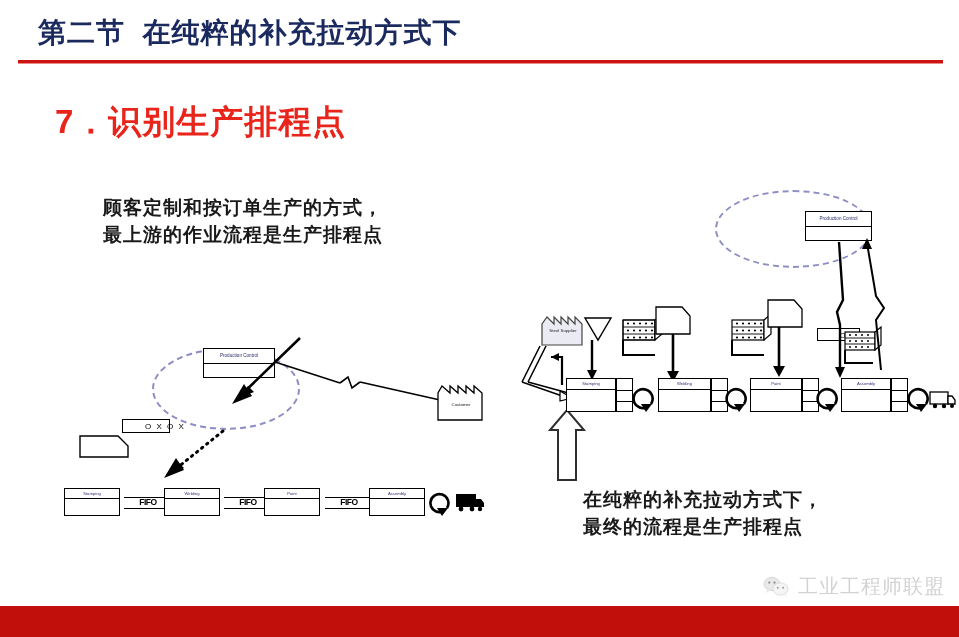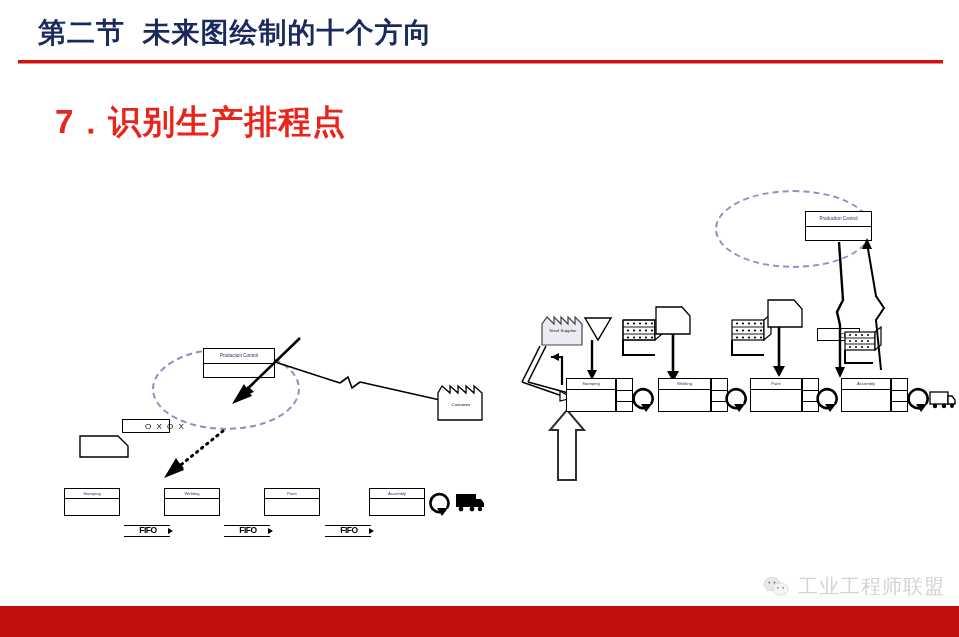--- a/index.html
+++ b/index.html
@@ -127,21 +127,20 @@
     text-align: center;
     color: #000;
     white-space: nowrap;
     padding-left: 22px;
   }
 
   .fifo {
     position: absolute;
     width: 52px;
     height: 18px;
-    margin-top: 28px;
   }
   .fifo .lineTop, .fifo .lineBot {
     position: absolute;
     left: 0; width: 46px; height: 1.4px; background: #000;
   }
   .fifo .lineTop { top: 3px; }
   .fifo .lineBot { top: 14px; }
   .fifo .txt {
     position: absolute; left: 7px; top: 3px; width: 34px;
     font-size: 8.5px; font-weight: bold; text-align: center;
@@ -181,27 +180,31 @@
     letter-spacing: 1px;
     white-space: nowrap;
     text-shadow: 0 1px 0 rgba(255,255,255,.6);
   }
 </style>
 </head>
 <body>
 
 <div id="slide">
 
-  <div id="section-title">第二节  未来图绘制的十个方向</div>
+  <div id="section-title">第二节  在纯粹的补充拉动方式下</div>
   <div id="header-rule"></div>
   <div id="header-rule2"></div>
 
   <div id="slide-heading">7．识别生产排程点</div>
 
-
+  <div id="callout-left" class="callout">顾客定制和按订单生产的方式，
+最上游的作业流程是生产排程点</div>
+
+  <div id="callout-right" class="callout">在纯粹的补充拉动方式下，
+最终的流程是生产排程点</div>
 
   <div class="vsm" id="left-diagram" style="left:0;top:0;width:510px;height:560px;">
 
     <div class="dash-ellipse" style="left:152px;top:348px;width:148px;height:82px;"></div>
 
     <div class="ctrl-box" style="left:203px;top:348px;width:72px;height:30px;">
       <div class="hdr">Production Control</div>
     </div>
 
     <div class="oxox" style="left:122px;top:419px;width:48px;height:14px;line-height:14px;">O X O X</div>

